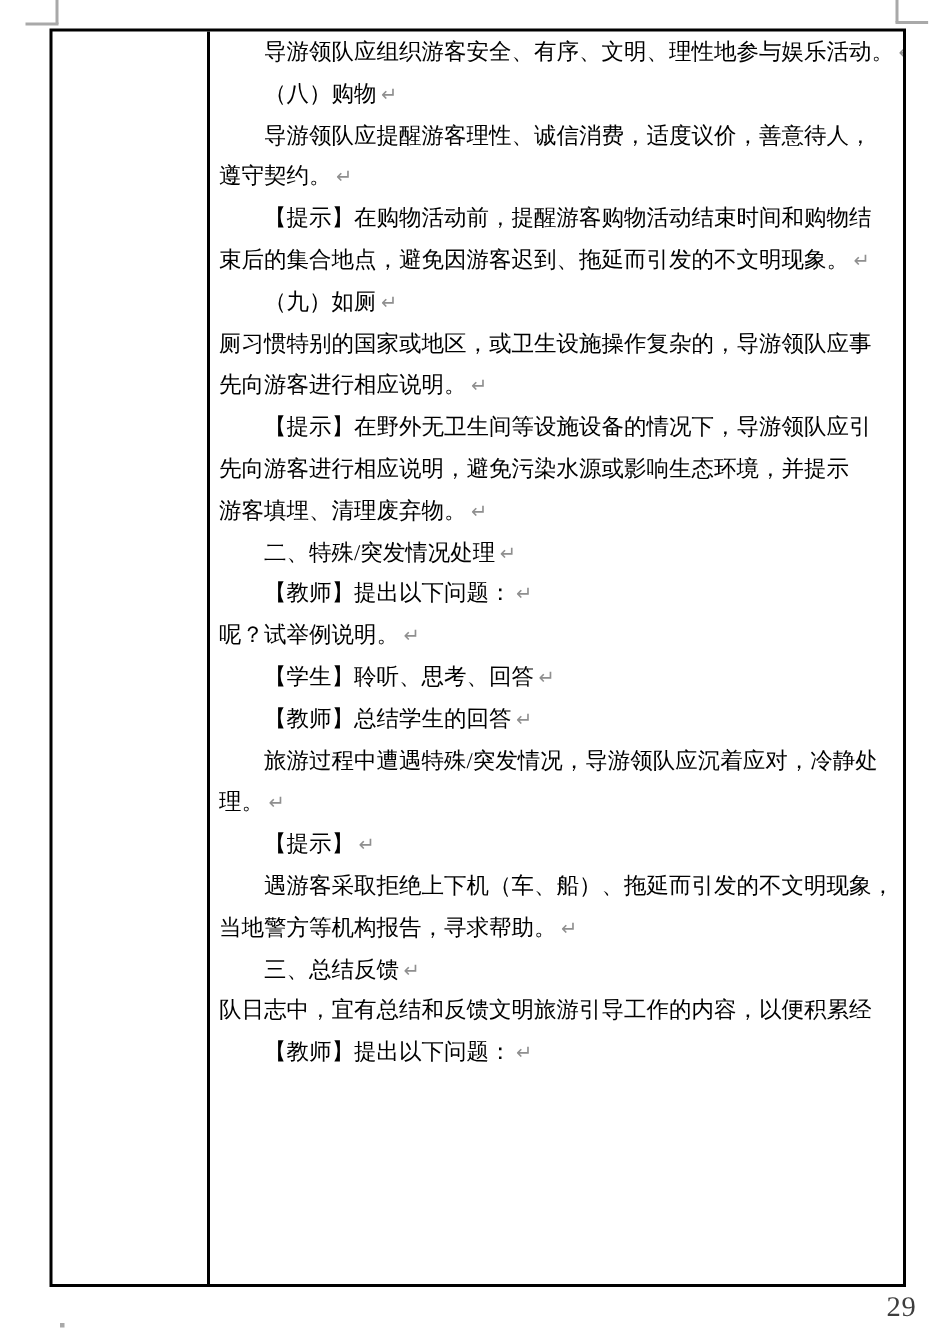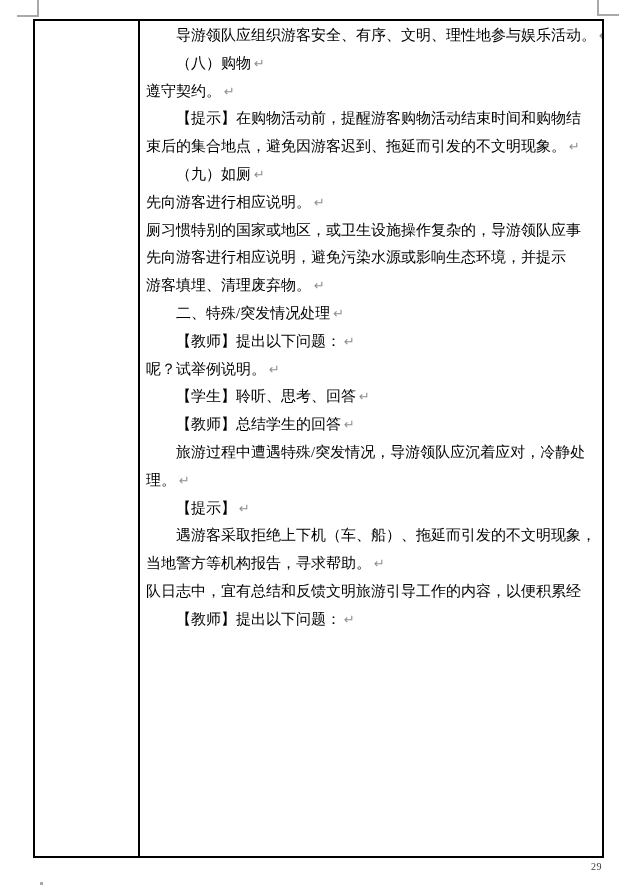--- a/index.html
+++ b/index.html
@@ -33,57 +33,60 @@
     color:var(--text,#000); white-space:nowrap;
   }
   .line.indent { text-indent:2em; }
   .pmark {
     color:var(--mark,#8f8f8f);
     font-family:"DejaVu Sans","Liberation Sans",sans-serif;
     font-size:13px; margin-left:3px; text-indent:0; display:inline-block;
   }
   .page-number {
     position:absolute; left:591px; top:861px; width:26px;
-    font-size:10px; color:#3d3d3d; letter-spacing:0.5px;
+    font-size:19px; color:#3d3d3d; letter-spacing:0.5px;
   }
 </style>
 </head>
 <body>
 
 <div class="page" style="--border: #000000; --text: #000000; --mark: #8f8f8f; --crop: #a9a9a9; background: rgb(255, 255, 255);">
 
   <div class="crop tl-v"></div>
   <div class="crop tl-h"></div>
   <div class="crop tr-v"></div>
   <div class="crop tr-h"></div>
   <div class="crop bl-dot"></div>
 
   <div class="doc-table">
     <div class="cell-left"></div>
     <div class="cell-content">
         <div class="line indent"><span>导游领队应组织游客安全、有序、文明、理性地参与娱乐活动。</span><span class="pmark">↵</span></div>
         <div class="line indent"><span>（八）购物</span><span class="pmark">↵</span></div>
+        <div class="line indent"><span>导游领队应提醒游客理性、诚信消费，适度议价，善意待人，</span></div>
         <div class="line"><span>遵守契约。</span><span class="pmark">↵</span></div>
         <div class="line indent"><span>【提示】在购物活动前，提醒游客购物活动结束时间和购物结</span></div>
         <div class="line"><span>束后的集合地点，避免因游客迟到、拖延而引发的不文明现象。</span><span class="pmark">↵</span></div>
         <div class="line indent"><span>（九）如厕</span><span class="pmark">↵</span></div>
+        <div class="line"><span>厕习惯特别的国家或地区，或卫生设施操作复杂的，导游领队应事</span></div>
         <div class="line"><span>先向游客进行相应说明。</span><span class="pmark">↵</span></div>
-        <div class="line"><span>厕习惯特别的国家或地区，或卫生设施操作复杂的，导游领队应事</span></div>
+        <div class="line indent"><span>【提示】在野外无卫生间等设施设备的情况下，导游领队应引</span></div>
         <div class="line"><span>先向游客进行相应说明，避免污染水源或影响生态环境，并提示</span></div>
         <div class="line"><span>游客填埋、清理废弃物。</span><span class="pmark">↵</span></div>
         <div class="line indent"><span>二、特殊/突发情况处理</span><span class="pmark">↵</span></div>
         <div class="line indent"><span>【教师】提出以下问题：</span><span class="pmark">↵</span></div>
         <div class="line"><span>呢？试举例说明。</span><span class="pmark">↵</span></div>
         <div class="line indent"><span>【学生】聆听、思考、回答</span><span class="pmark">↵</span></div>
         <div class="line indent"><span>【教师】总结学生的回答</span><span class="pmark">↵</span></div>
         <div class="line indent"><span>旅游过程中遭遇特殊/突发情况，导游领队应沉着应对，冷静处</span></div>
         <div class="line"><span>理。</span><span class="pmark">↵</span></div>
         <div class="line indent"><span>【提示】</span><span class="pmark">↵</span></div>
         <div class="line indent"><span>遇游客采取拒绝上下机（车、船）、拖延而引发的不文明现象，</span></div>
         <div class="line"><span>当地警方等机构报告，寻求帮助。</span><span class="pmark">↵</span></div>
+        <div class="line indent"><span>三、总结反馈</span><span class="pmark">↵</span></div>
         <div class="line"><span>队日志中，宜有总结和反馈文明旅游引导工作的内容，以便积累经</span></div>
         <div class="line indent"><span>【教师】提出以下问题：</span><span class="pmark">↵</span></div>
       </div>
   </div>
 
   <div class="page-number">29</div>
 
 </div>
 
 </body></html>

